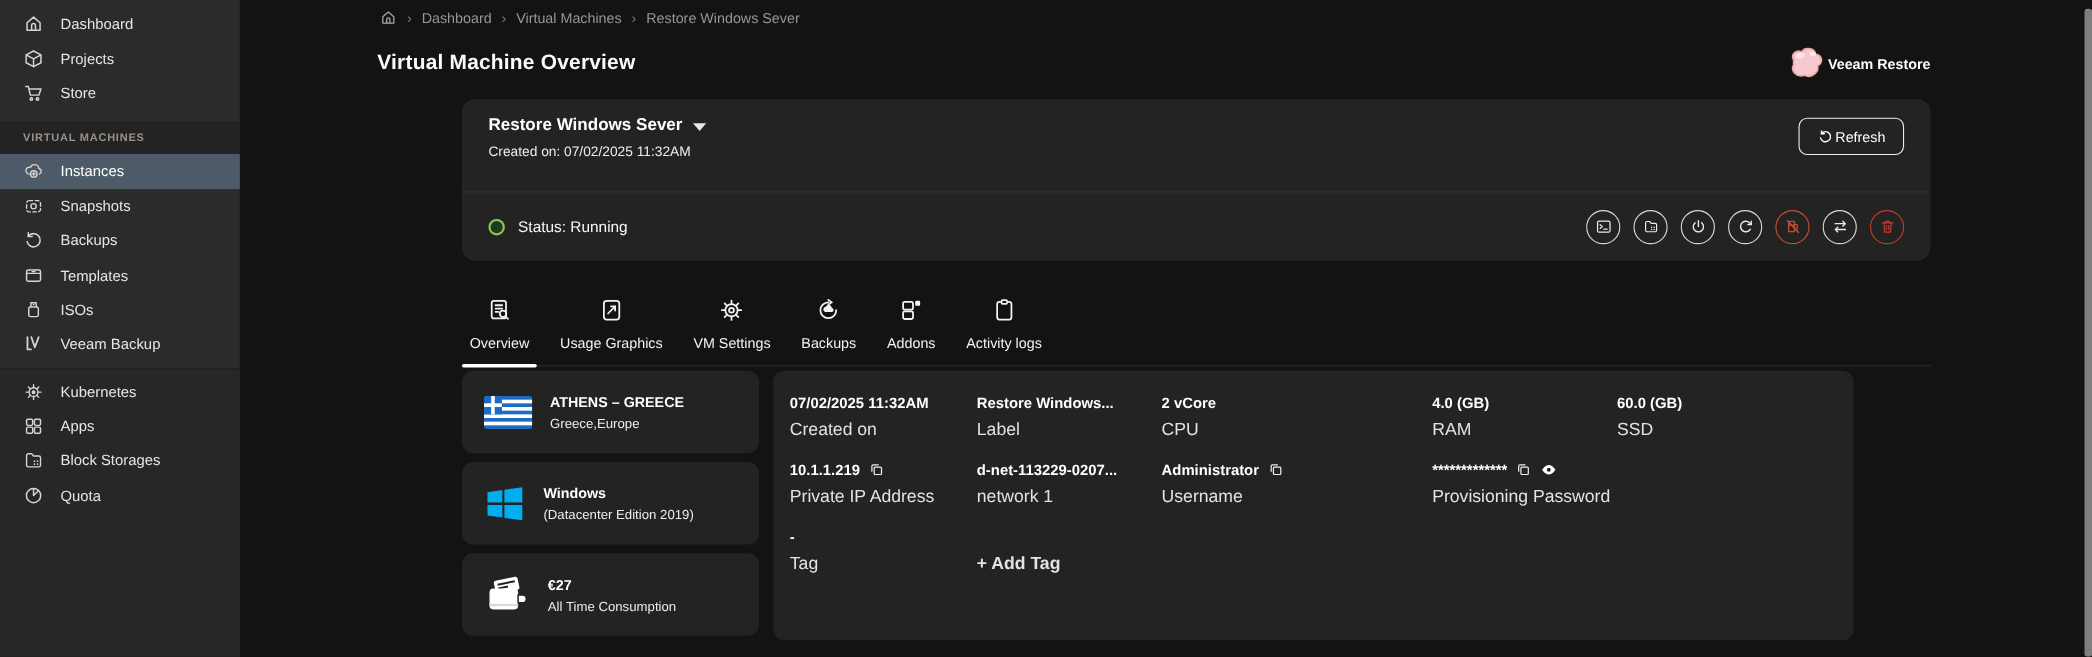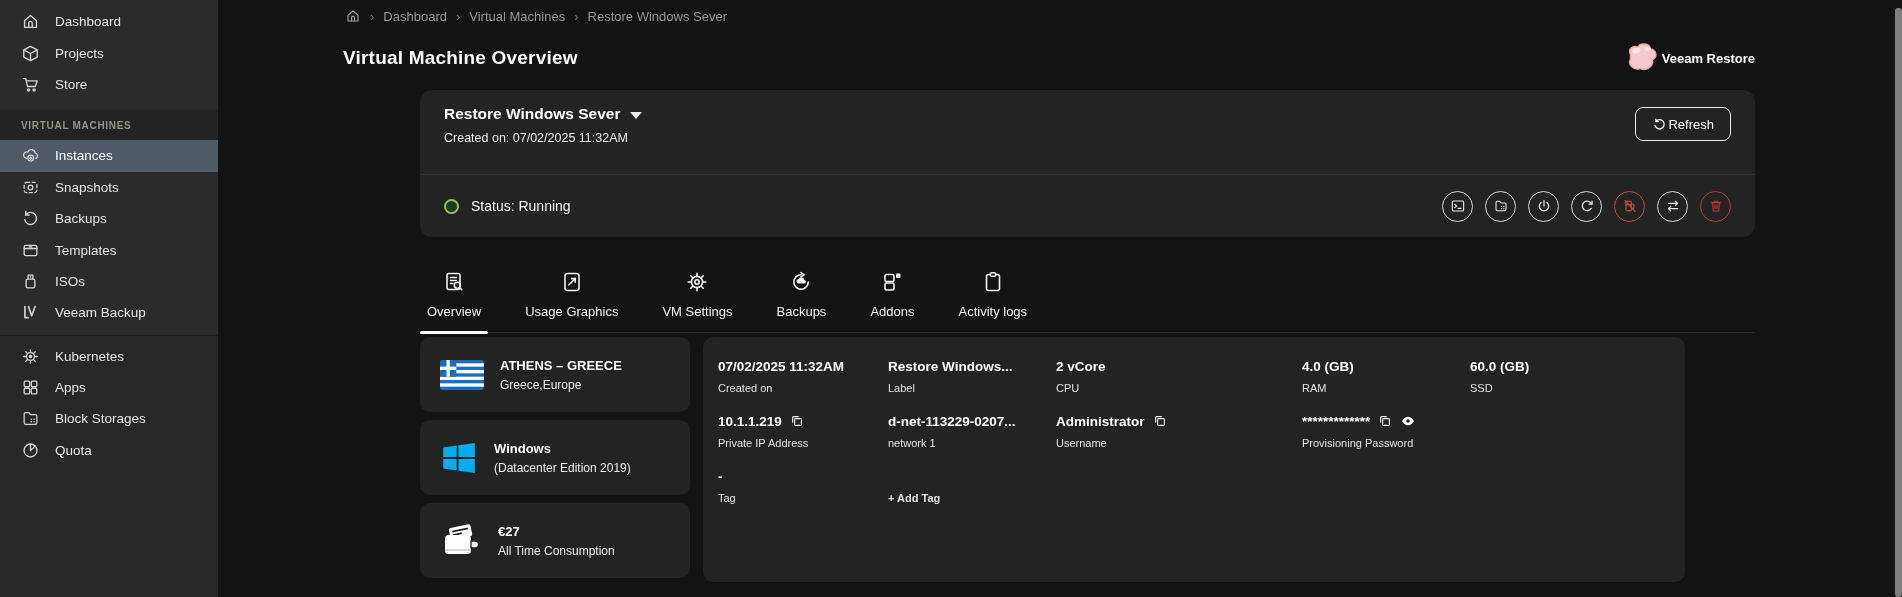--- a/index.html
+++ b/index.html
@@ -91,21 +91,21 @@
     border:1px solid rgba(231,231,231,.92); background:transparent;
     color:#eaeaea; display:flex; align-items:center; justify-content:center; cursor:pointer;
   }
   .circle-btn svg { width:16px; height:16px; }
   .circle-btn.warn { border-color:#c2512e; color:#c2512e; }
   .circle-btn.danger { border-color:#c13a2a; color:#c13a2a; }
 
   
   .tabs {
     margin-left:202px; margin-top:33px; width:1335px;
-    display:flex; gap:30px; border-bottom:1px solid #2d2d2d;
+    display:flex; gap:14px; border-bottom:1px solid #2d2d2d;
   }
   .tab {
     position:relative; display:flex; flex-direction:column; align-items:center;
     padding:0 7px 13px 7px; gap:10px; cursor:pointer; color:#f3f3f3;
   }
   .tab svg { width:24px; height:24px; }
   .tab .tlabel { font-size:13px; }
   .tab.active::after {
     content:""; position:absolute; left:0; right:0; bottom:-2px;
     height:3px; background:#ffffff; border-radius:2px;
@@ -130,21 +130,21 @@
     width:982px; height:245px; background:#232323; border-radius:10px;
     padding:20px 0 0 15px;
   }
   .detail-row {
     display:grid; grid-template-columns:170px 168px 246px 168px auto;
     margin-bottom:18px;
   }
   .detail-row.row3 { margin-top:4px; }
   .cell .value-line { display:flex; align-items:center; gap:8px; min-height:18px; }
   .cell .value { font-size:13.5px; font-weight:700; color:#ffffff; white-space:nowrap; }
-  .cell .label { font-size:11px; color:#e3e3e3; margin-top:7px; }
+  .cell .label { font-size:16px; color:#e3e3e3; margin-top:7px; }
   .icon-btn {
     background:none; border:none; padding:0; cursor:pointer;
     color:#f0f0f0; display:flex; align-items:center;
   }
   .icon-btn svg { width:14px; height:14px; }
   .icon-btn.eye svg { width:16px; height:16px; }
   .add-tag { color:#ffffff; font-weight:700; font-size:13px; cursor:pointer; }
 
   
   .scroll-thumb {

